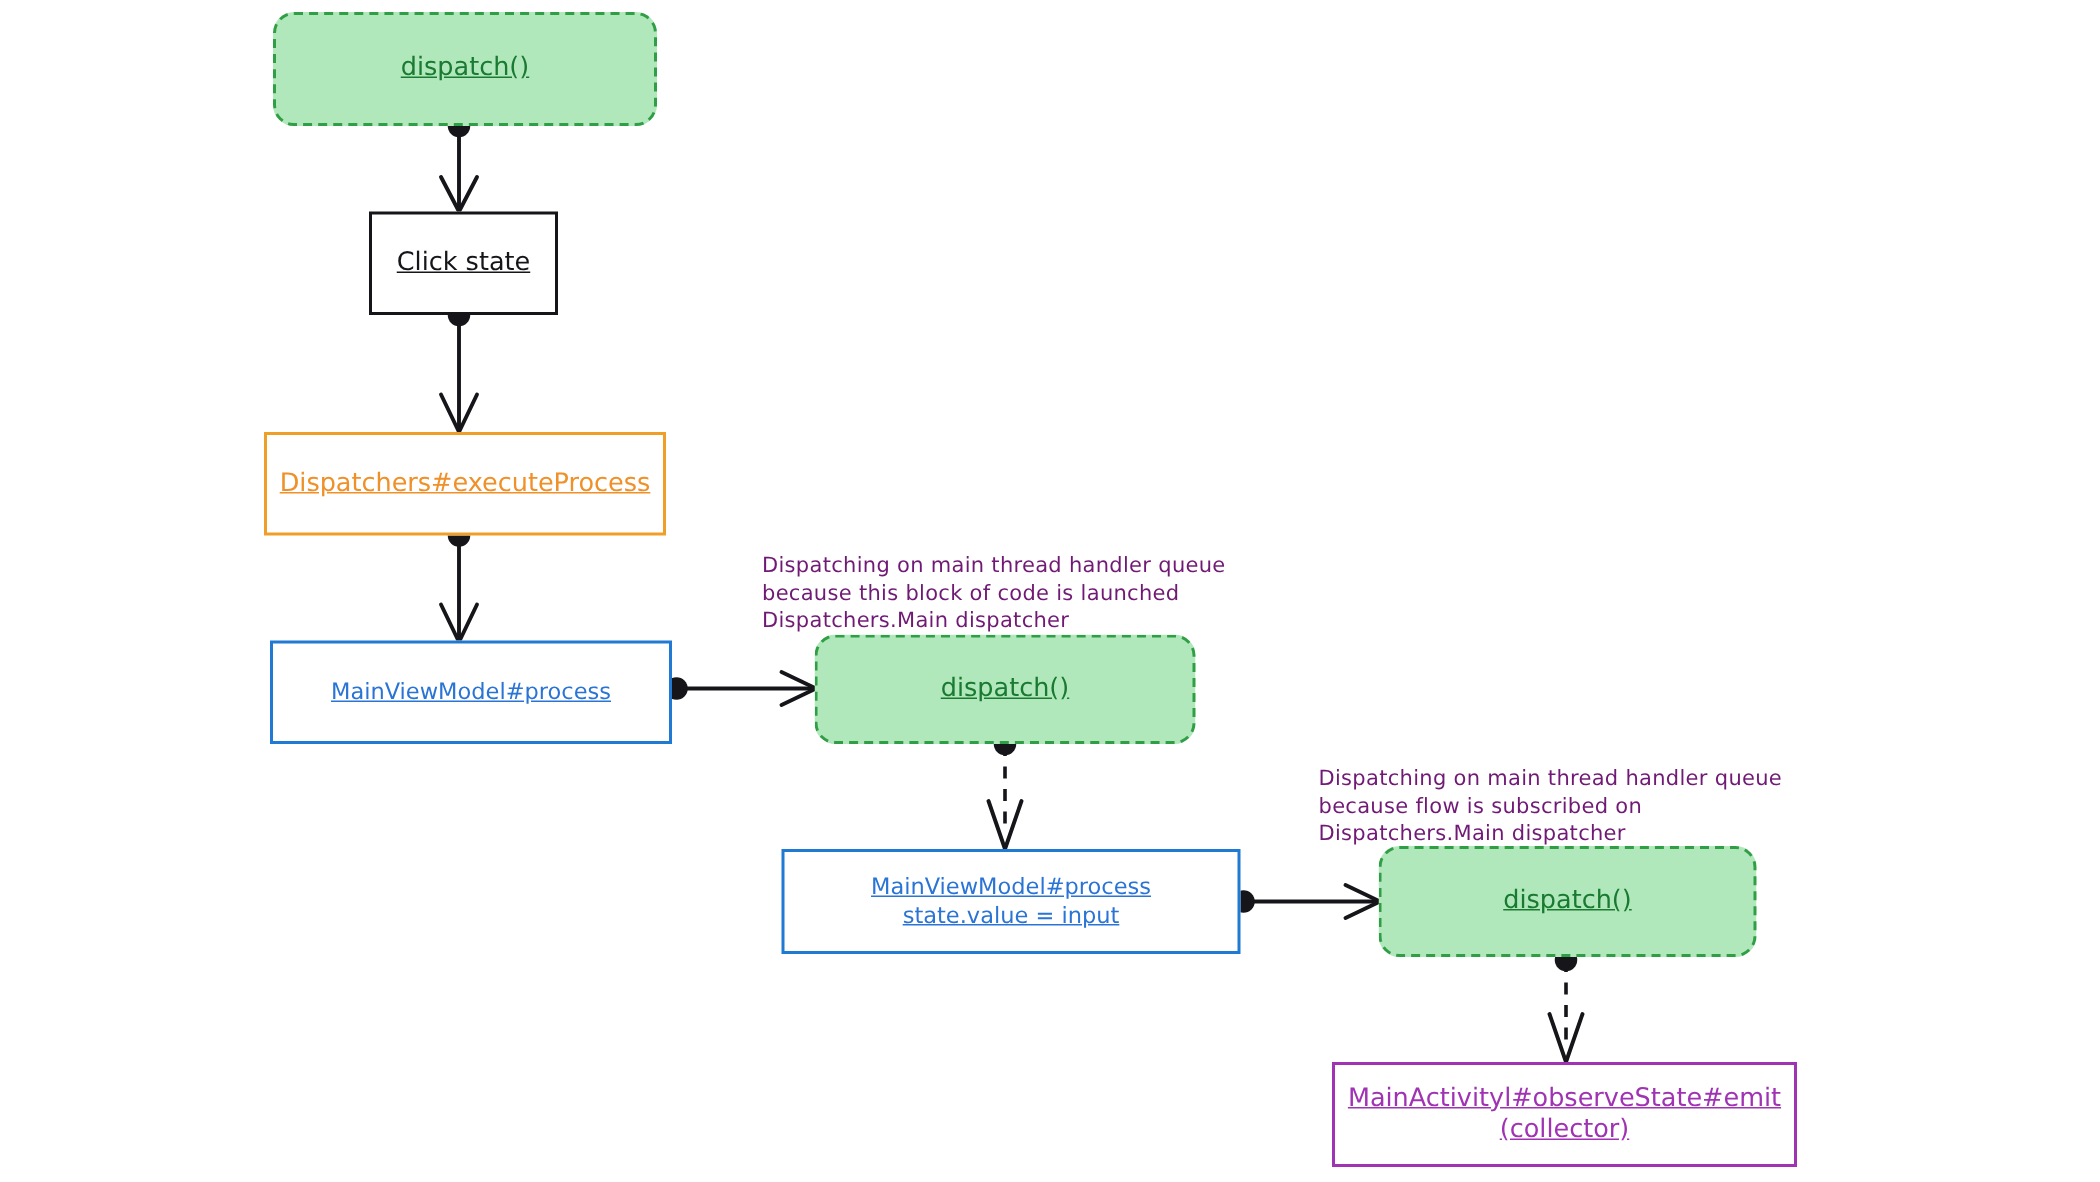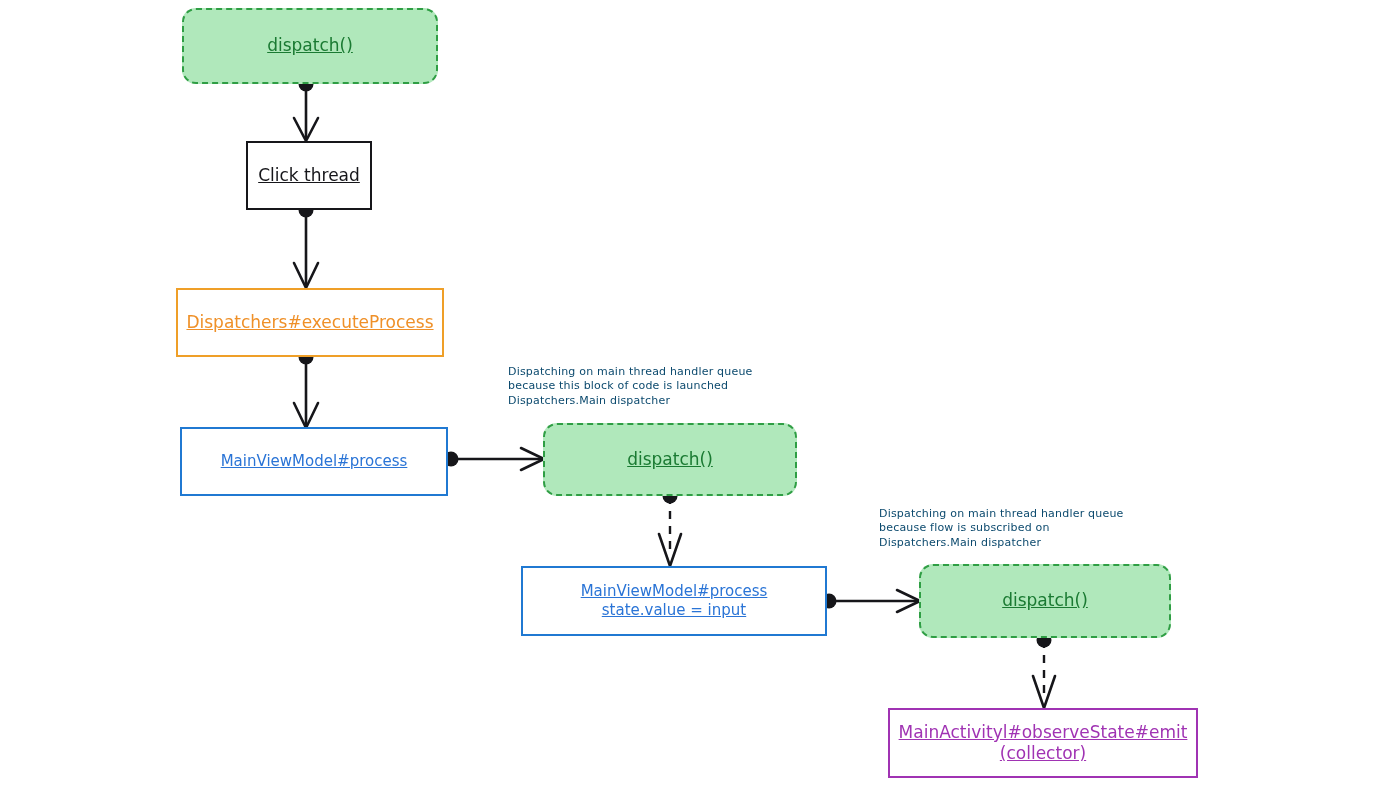--- a/index.html
+++ b/index.html
@@ -56,22 +56,22 @@
     font-size: 15px;
   }
   .node-purple {
     background: #ffffff;
     border: 2.5px solid #a033b3;
     color: #a033b3;
     font-size: 17px;
   }
   .note {
     position: absolute;
-    color: #0c4a6e;
-    font-size: 11px;
+    color: #701a75;
+    font-size: 14px;
     line-height: 1.32;
     white-space: pre-line;
     letter-spacing: 0.2px;
   }
   .node-label {
     white-space: pre-line;
     display: block;
     padding: 0 8px;
   }
 </style>
@@ -121,21 +121,21 @@
     <polyline points="1033,676 1044,708 1055,676" fill="none" stroke="#16161a" stroke-width="2.6" stroke-linecap="round" stroke-linejoin="round"></polyline>
     <circle cx="1044" cy="640" r="7.5" fill="#16161a"></circle>
   </g>
 </svg>
 
 <div class="node node-green" style="left:182px; top:8px; width:256px; height:76px;">
   <span class="node-label">dispatch()</span>
 </div>
 
 <div class="node node-plain" style="left:246px; top:141px; width:126px; height:69px;">
-  <span class="node-label">Click thread</span>
+  <span class="node-label">Click state</span>
 </div>
 
 <div class="node node-orange" style="left:176px; top:288px; width:268px; height:69px;">
   <span class="node-label">Dispatchers#executeProcess</span>
 </div>
 
 <div class="node node-blue" style="left:180px; top:427px; width:268px; height:69px;">
   <span class="node-label">MainViewModel#process</span>
 </div>
 

